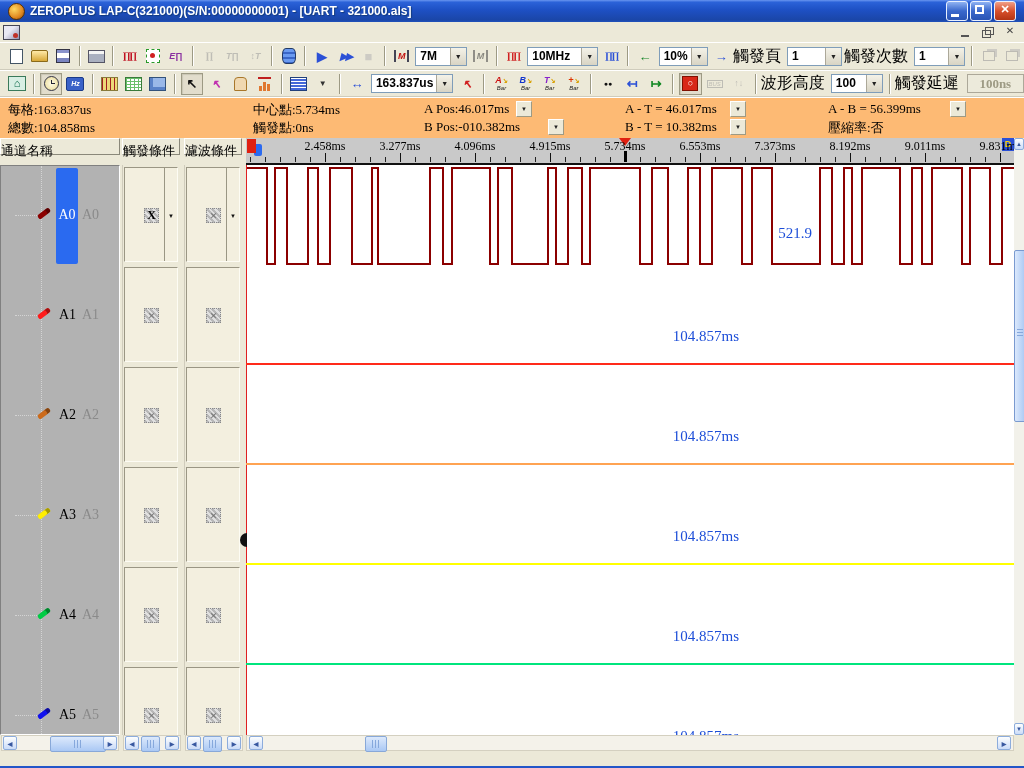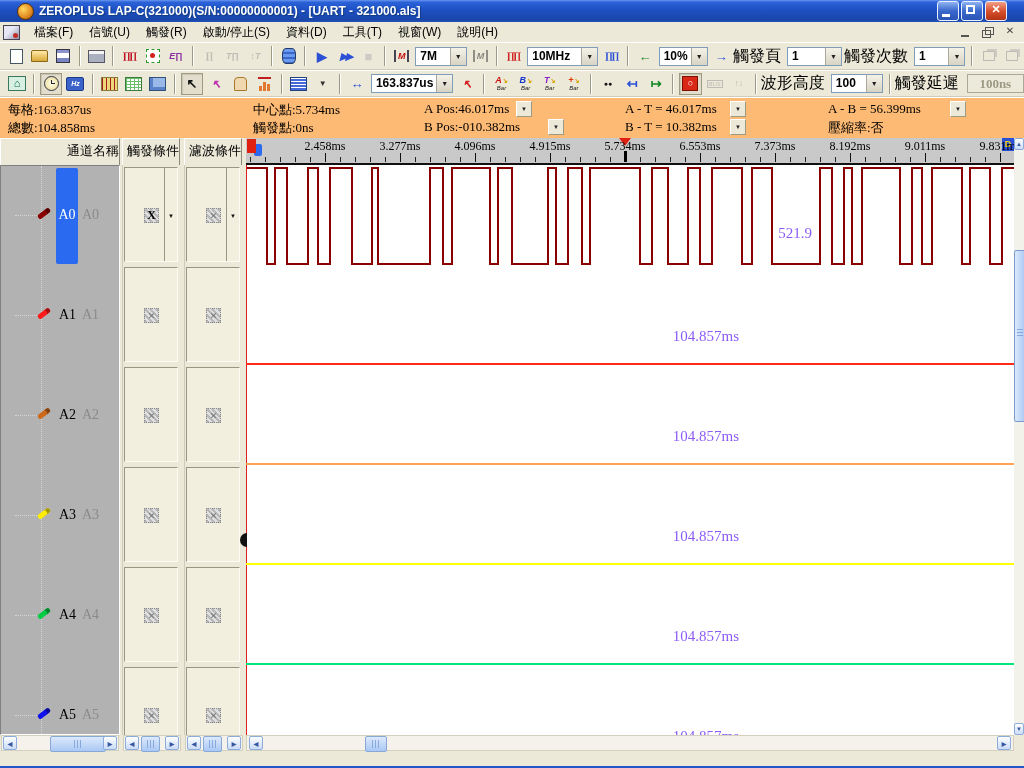--- a/index.html
+++ b/index.html
@@ -3,21 +3,21 @@
 <meta charset="utf-8">
 <style>
   html,body{margin:0;padding:0;}
   body{width:1024px;height:768px;overflow:hidden;background:#ece9d8;
        font-family:"Liberation Sans",sans-serif;font-size:12px;color:#000;}
   #win{position:relative;width:1024px;height:768px;background:#ece9d8;overflow:hidden;}
 
   
   #titlebar{position:absolute;left:0;top:0;width:1024px;height:22px;
     background:linear-gradient(180deg,#6a96f0 0%,#2b62d8 10%,#1e50c4 45%,#1a46a8 90%,#2152bc 100%);
-    display:flex;align-items:center;padding:0 17px;box-sizing:border-box;}
+    display:flex;align-items:center;padding:0 8px;box-sizing:border-box;}
   .app-icon{width:15px;height:15px;border-radius:50%;
     background:radial-gradient(circle at 35% 35%,#ffd860,#e08820 60%,#8a4a08);border:1px solid #5a3000;}
   #title-text{flex:1;margin-left:5px;color:#fff;font-weight:bold;font-size:12px;
     text-shadow:1px 1px 1px #123a7a;white-space:nowrap;overflow:hidden;}
   .wbtn{width:20px;height:18px;margin-left:2px;border-radius:3px;border:1px solid #e8f0ff;
     background:linear-gradient(180deg,#8fb2f2,#3a68cc 50%,#2a54b4);position:relative;}
   .wbtn.close{background:linear-gradient(180deg,#f0a088,#d8502c 50%,#b23414);}
   .wbtn.min::before{content:"";position:absolute;left:4px;bottom:3px;width:8px;height:3px;background:#fff;}
   .wbtn.max::before{content:"";position:absolute;left:4px;top:3px;width:9px;height:9px;border:2px solid #fff;box-sizing:border-box;}
   .wbtn.close::before{content:"\2715";position:absolute;left:0;right:0;top:1px;text-align:center;color:#fff;font-weight:bold;font-size:11px;}
@@ -119,23 +119,23 @@
   .info-col{position:absolute;top:0;}
   .info-line{position:absolute;white-space:nowrap;}
   .l1{top:3px;} .l2{top:21px;}
   .idrop{position:absolute;width:14px;height:14px;background:#ece9d8;
     border:1px solid;border-color:#fff #9d9a84 #9d9a84 #fff;
     display:flex;align-items:center;justify-content:center;}
   .idrop::before{content:"\25BC";font-size:6px;color:#222;}
 
   
   #main{position:absolute;left:0;top:138px;width:1024px;height:597px;background:#ece9d8;}
-  .hdr{position:absolute;top:0;height:28px;background:#ece9d8;border:1px solid;
+  .hdr{position:absolute;top:0;height:17px;background:#ece9d8;border:1px solid;
     border-color:#fff #8a887a #8a887a #fff;box-sizing:border-box;
-    font-family:"Liberation Serif",serif;font-size:13px;text-align:right;line-height:23px;}
+    font-family:"Liberation Serif",serif;font-size:13px;text-align:left;line-height:23px;}
   #ch-hdr{left:0;width:120px;}
   #trig-hdr{left:122px;width:58px;}
   #filt-hdr{left:184px;width:58px;}
 
   #ruler{position:absolute;left:246px;top:0;width:768px;height:27px;background:#c9c9c9;
     border-bottom:2px solid #111;box-sizing:border-box;overflow:hidden;}
   .rlabel{position:absolute;top:1px;width:56px;text-align:center;
     font-family:"Liberation Serif",serif;font-size:12px;color:#000;}
   .tick-major{position:absolute;top:15px;width:1px;height:9px;background:#111;}
   .tick-minor{position:absolute;top:19px;width:1px;height:5px;background:#222;}
@@ -173,21 +173,21 @@
   .chk.xset{color:#000;font-weight:bold;font-size:12px;font-family:"Liberation Serif",serif;}
   .chk.xset::before{content:"";}
   .cell.selcell::after{content:"";position:absolute;right:12px;top:0;bottom:0;border-left:1px solid #9a9684;}
   .celldrop{position:absolute;right:1px;top:42px;width:10px;height:12px;
     display:flex;align-items:center;justify-content:center;}
   .celldrop::before{content:"\25BC";font-size:6px;color:#111;}
 
   #wave-pane{position:absolute;left:246px;top:27px;width:768px;height:570px;background:#fff;overflow:hidden;}
   #wave-pane .redline{position:absolute;left:0;top:0;width:1px;height:100%;background:#e02020;}
   .wline{position:absolute;left:0;width:768px;height:2px;}
-  .measure{position:absolute;font-family:"Liberation Serif",serif;font-size:15px;color:#8b5cf6;text-align:center;}
+  .measure{position:absolute;font-family:"Liberation Serif",serif;font-size:15px;color:#1d4ed8;text-align:center;}
   #grip-dot{position:absolute;left:240px;top:395px;width:7px;height:14px;background:#111;border-radius:7px 0 0 7px;}
 
   
   #vscroll{position:absolute;left:1014px;top:0;width:10px;height:597px;background:#f2f1ea;}
   .sbtn{position:absolute;box-sizing:border-box;border-radius:2px;border:1px solid #8cacdc;
     background:linear-gradient(#fdfefe,#cbdcf8);color:#3858a0;font-size:6px;font-weight:bold;
     display:flex;align-items:center;justify-content:center;}
   .vbtn{left:0;width:10px;height:12px;}
   #vthumb{position:absolute;left:0;top:112px;width:10px;height:170px;border-radius:2px;
     border:1px solid #7a9ad0;background:linear-gradient(90deg,#dce9fc,#aac8f4);}
@@ -220,21 +220,20 @@
   <div id="titlebar">
     <div class="app-icon"></div>
     <div id="title-text">ZEROPLUS LAP-C(321000)(S/N:00000000001) - [UART - 321000.als]</div>
     <div class="wbtn min"></div>
     <div class="wbtn max"></div>
     <div class="wbtn close"></div>
   </div>
 
   <div id="menubar">
     <div class="mdi-icon"></div>
-    <span id="menu-items"><span class="menu-item">檔案(F)</span><span class="menu-item">信號(U)</span><span class="menu-item">觸發(R)</span><span class="menu-item">啟動/停止(S)</span><span class="menu-item">資料(D)</span><span class="menu-item">工具(T)</span><span class="menu-item">視窗(W)</span><span class="menu-item">說明(H)</span></span>
     <div id="mdi-btns">
       <div class="mbtn min2"></div>
       <div class="mbtn rest"></div>
       <div class="mbtn cls"></div>
     </div>
   </div>
 
   <div id="toolbar1" class="toolbar">
       <button class="tb-btn">
         <i class="icon ic-new"></i>

